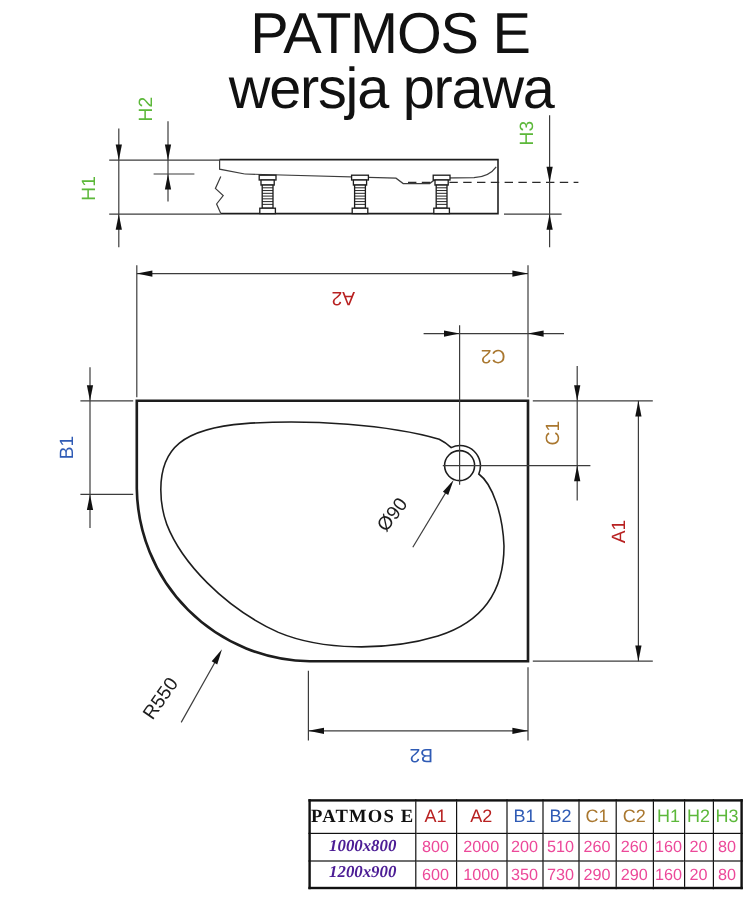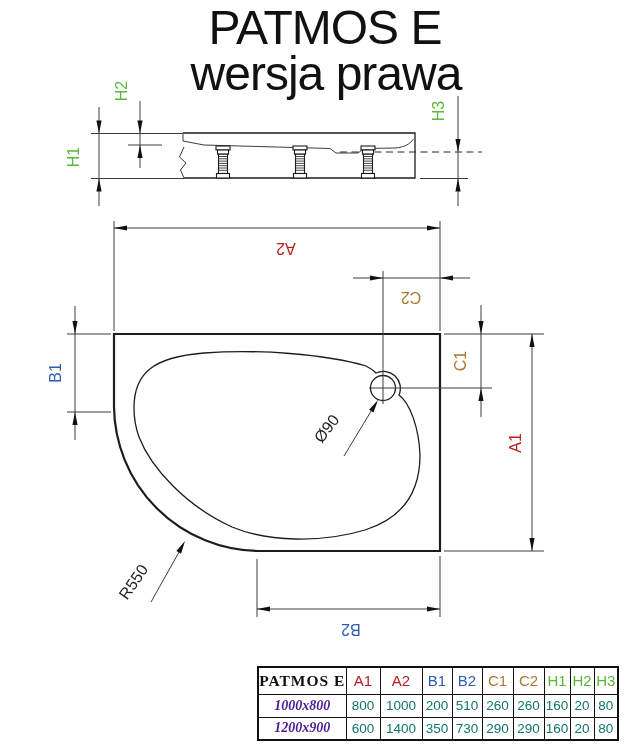--- a/index.html
+++ b/index.html
@@ -28,21 +28,21 @@
   #spec-table{position:absolute;left:257px;top:666px;border-collapse:collapse;table-layout:fixed;}
   #spec-table td,#spec-table th{border:1.6px solid #111;text-align:center;vertical-align:middle;
       padding:0;background:#fff;overflow:hidden;}
   #spec-table{border:2.5px solid #111;}
   #spec-table tr{height:23px;}
   #spec-table tr.hdr{height:27px;}
   .prod-cell{font-family:"Liberation Serif",serif;font-weight:bold;font-size:15.5px;
       letter-spacing:1px;color:#111;}
   .size-cell{font-family:"Liberation Serif",serif;font-weight:bold;font-style:italic;
       font-size:14px;color:#4c1d95;}
-  .val-cell{font-size:13.5px;color:#0f766e;}
+  .val-cell{font-size:13.5px;color:#ec4899;}
   .hd{font-size:15px;font-weight:normal;}
   .c-red{color:#b82121;} .c-blue{color:#2f5bb5;} .c-brown{color:#a9772f;} .c-green{color:#5cb83a;}
 </style>
 </head>
 <body>
 
 <div id="stage">
 
 <svg id="drawing" width="628" height="750" viewBox="0 0 628 750">
 
@@ -203,33 +203,33 @@
     <th class="hd c-blue">B2</th>
     <th class="hd c-brown">C1</th>
     <th class="hd c-brown">C2</th>
     <th class="hd c-green">H1</th>
     <th class="hd c-green">H2</th>
     <th class="hd c-green">H3</th>
   </tr>
   <tr>
     <td class="size-cell">1000x800</td>
     <td class="val-cell">800</td>
-    <td class="val-cell">1000</td>
+    <td class="val-cell">2000</td>
     <td class="val-cell">200</td>
     <td class="val-cell">510</td>
     <td class="val-cell">260</td>
     <td class="val-cell">260</td>
     <td class="val-cell">160</td>
     <td class="val-cell">20</td>
     <td class="val-cell">80</td>
   </tr>
   <tr>
     <td class="size-cell">1200x900</td>
     <td class="val-cell">600</td>
-    <td class="val-cell">1400</td>
+    <td class="val-cell">1000</td>
     <td class="val-cell">350</td>
     <td class="val-cell">730</td>
     <td class="val-cell">290</td>
     <td class="val-cell">290</td>
     <td class="val-cell">160</td>
     <td class="val-cell">20</td>
     <td class="val-cell">80</td>
   </tr>
 </tbody>
     </table>

